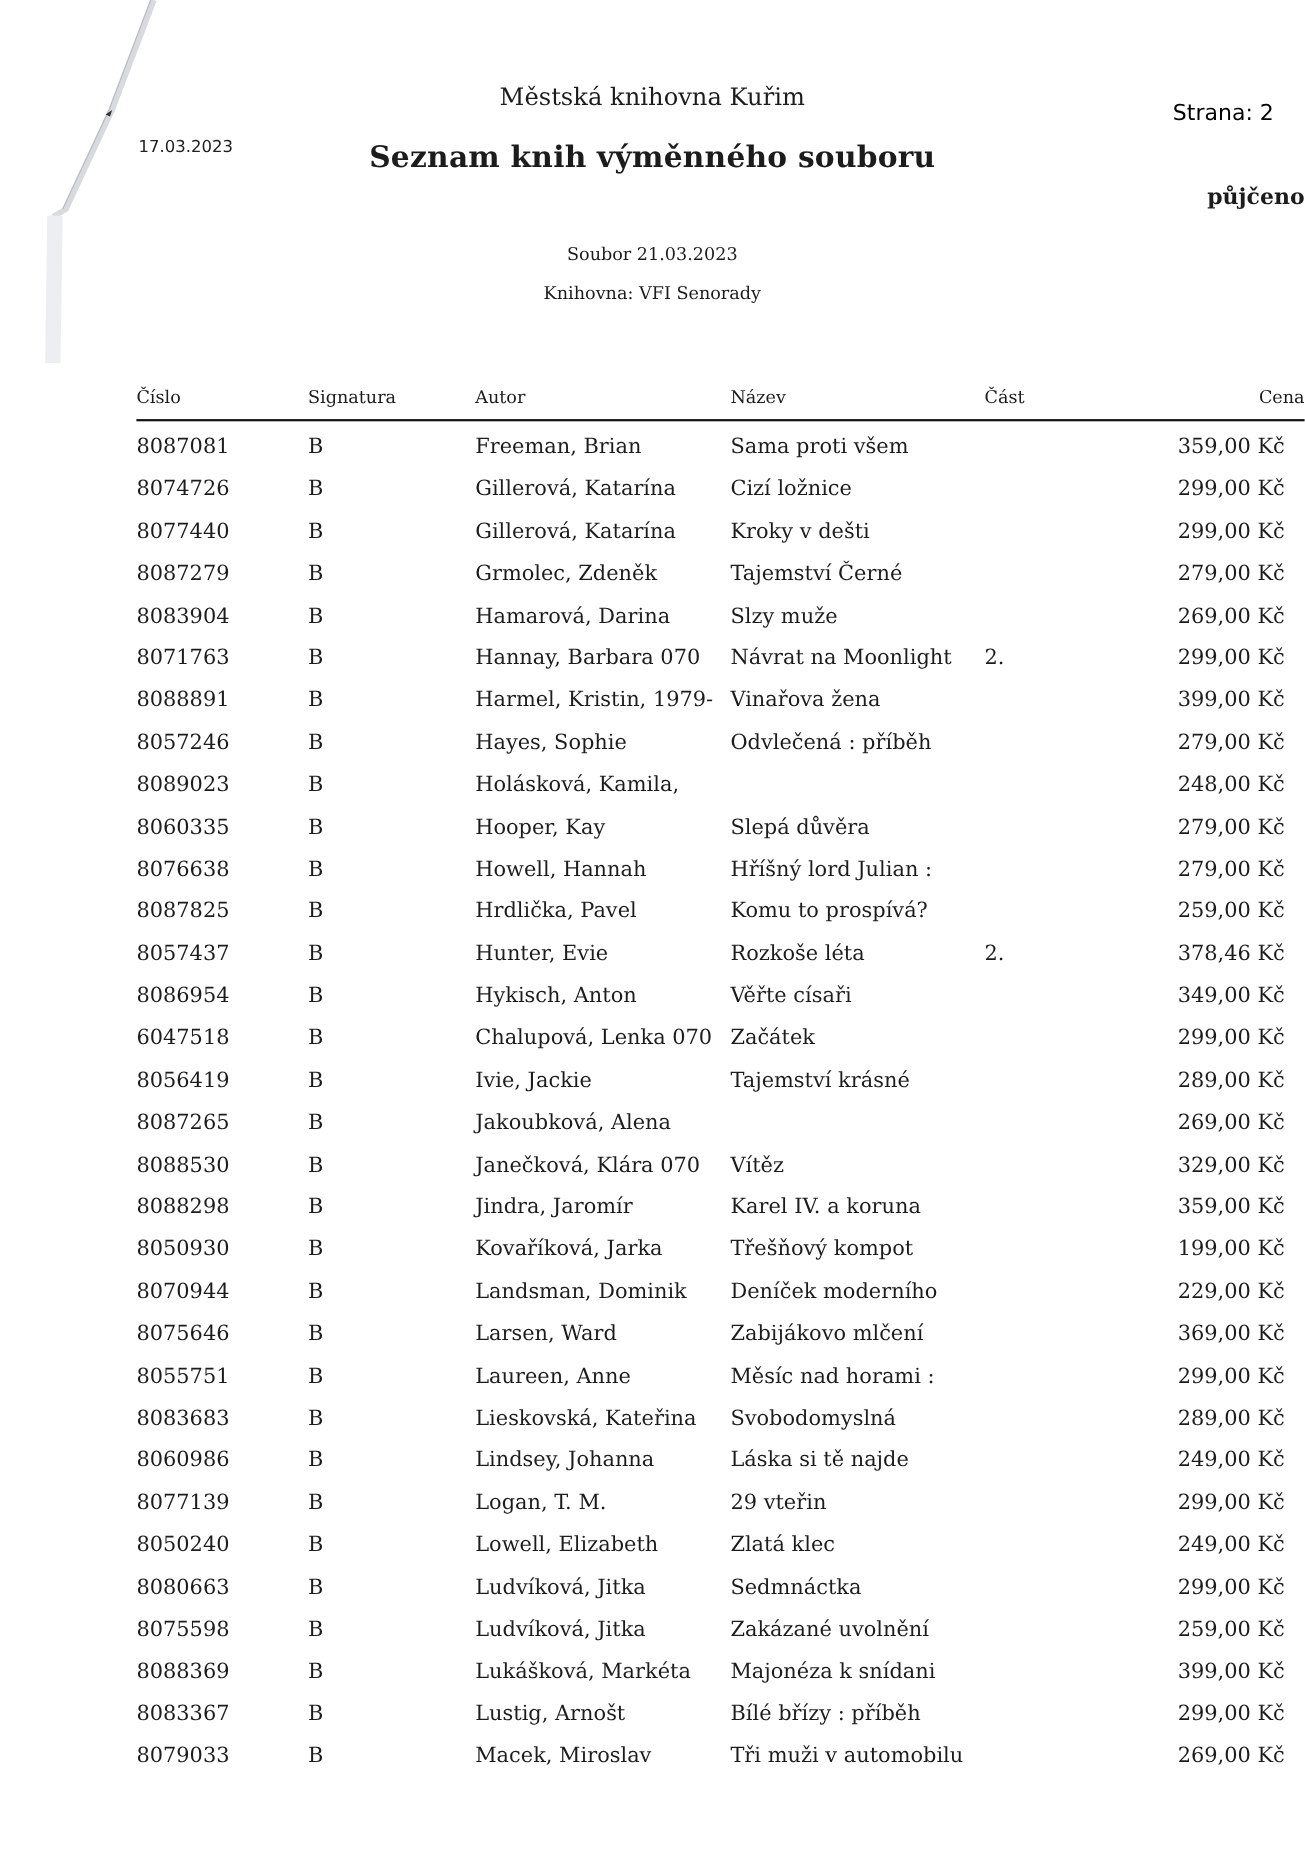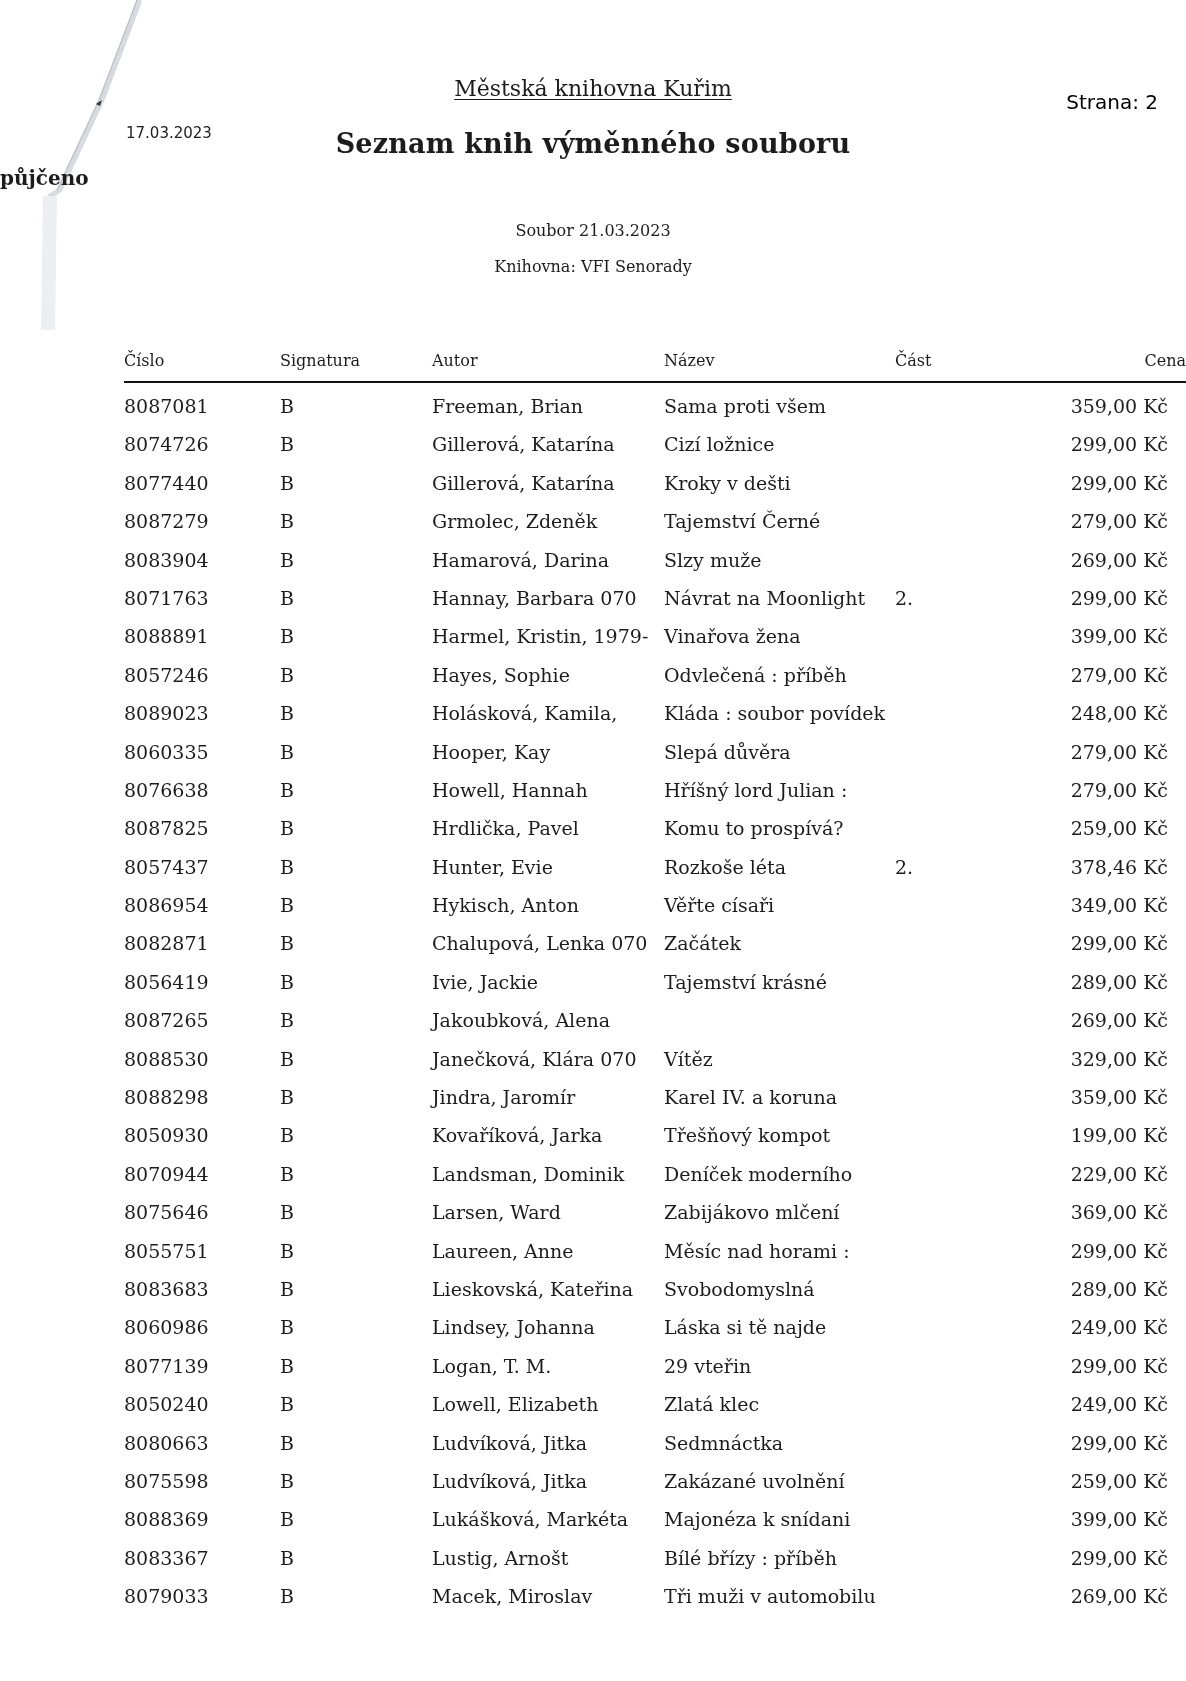--- a/index.html
+++ b/index.html
@@ -28,21 +28,20 @@
       font-size: 15px;
       font-family: "DejaVu Sans", "Liberation Sans", sans-serif;
       color: #222;
       margin-top: 48px;
     }
     .library-name {
       position: absolute;
       left: 0; width: 1186px; top: 76px;
       text-align: center;
       font-size: 22px;
-      text-decoration: underline;
       text-underline-offset: 3px;
       text-decoration-thickness: 1px;
       font-family: "DejaVu Serif", serif;
     }
     .page-number {
       position: absolute;
       right: 28px; top: 90px;
       font-size: 20px;
       font-family: "DejaVu Sans", "Liberation Sans", sans-serif;
       color: #000000;
@@ -52,21 +51,21 @@
       left: 0; width: 1186px; top: 128px;
       text-align: center;
       font-size: 27px;
       font-weight: bold;
       font-family: "DejaVu Serif", serif;
       letter-spacing: 0.2px;
     }
     .report-subtitle {
       position: absolute;
       left: 0; width: 1186px; top: 166px;
-      text-align: left;
+      text-align: right;
       font-size: 20px;
       font-weight: bold;
       font-family: "DejaVu Serif", serif;
     }
     .set-date {
       position: absolute;
       left: 0; width: 1186px; top: 221px;
       text-align: center;
       font-size: 16px;
     }
@@ -199,21 +198,20 @@
         <span class="cell c-sig">B</span>
         <span class="cell c-autor">Hayes, Sophie</span>
         <span class="cell c-nazev">Odvlečená : příběh</span>
         <span class="cell c-cast"></span>
         <span class="cell c-cena">279,00 Kč</span>
       </div>
       <div class="row">
         <span class="cell c-cislo">8089023</span>
         <span class="cell c-sig">B</span>
         <span class="cell c-autor">Holásková, Kamila,</span>
-        <span class="cell c-nazev">Kláda : soubor povídek</span>
         <span class="cell c-cast"></span>
         <span class="cell c-cena">248,00 Kč</span>
       </div>
       <div class="row">
         <span class="cell c-cislo">8060335</span>
         <span class="cell c-sig">B</span>
         <span class="cell c-autor">Hooper, Kay</span>
         <span class="cell c-nazev">Slepá důvěra</span>
         <span class="cell c-cast"></span>
         <span class="cell c-cena">279,00 Kč</span>
@@ -244,21 +242,21 @@
       </div>
       <div class="row">
         <span class="cell c-cislo">8086954</span>
         <span class="cell c-sig">B</span>
         <span class="cell c-autor">Hykisch, Anton</span>
         <span class="cell c-nazev">Věřte císaři</span>
         <span class="cell c-cast"></span>
         <span class="cell c-cena">349,00 Kč</span>
       </div>
       <div class="row">
-        <span class="cell c-cislo">8082871</span>
+        <span class="cell c-cislo">6047518</span>
         <span class="cell c-sig">B</span>
         <span class="cell c-autor">Chalupová, Lenka 070</span>
         <span class="cell c-nazev">Začátek</span>
         <span class="cell c-cast"></span>
         <span class="cell c-cena">299,00 Kč</span>
       </div>
       <div class="row">
         <span class="cell c-cislo">8056419</span>
         <span class="cell c-sig">B</span>
         <span class="cell c-autor">Ivie, Jackie</span>

